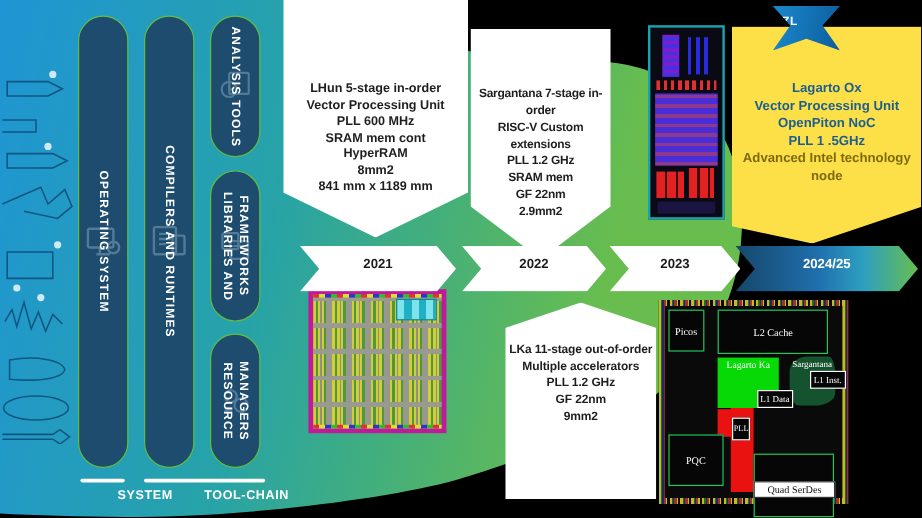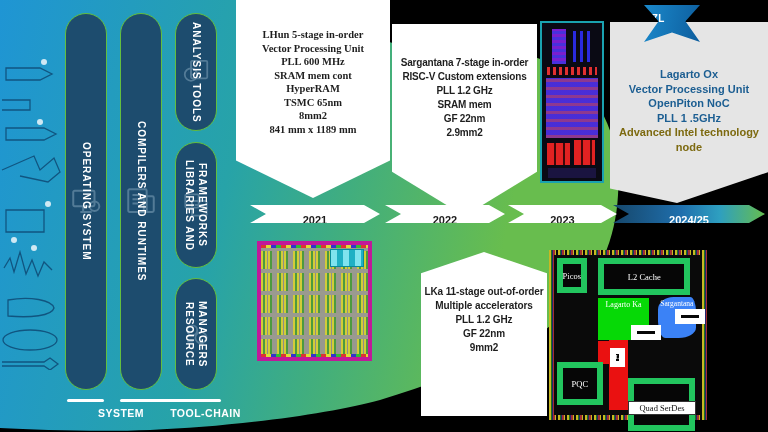--- a/index.html
+++ b/index.html
@@ -23,38 +23,38 @@
 
   .group-line{position:absolute;z-index:3;height:2.5px;background:#fff;border-radius:2px;top:399px;}
   .gl1{left:67px;width:37px;} .gl2{left:120px;width:101px;}
   .group-label{position:absolute;z-index:3;top:407px;color:#fff;font-weight:bold;font-size:10.5px;
         letter-spacing:.5px;text-align:center;margin-left:35px;}
   .gt1{left:58px;width:56px;} .gt2{left:118px;width:105px;}
 
   
   .mbox{position:absolute;background:#fff;color:#1e1e1e;font-weight:bold;text-align:center;z-index:5;}
   .mbox .ln{display:block;}
-  .box-lhun{left:236px;top:0;width:154px;height:198px;padding-top:28px;font-size:10.5px;line-height:13.5px;
-        clip-path:polygon(0 0,100% 0,100% 81%,50% 100%,0 81%);font-family:Liberation Serif, serif;}
-  .box-sarg{left:392px;top:24px;width:145px;height:192px;padding-top:32px;font-size:10px;line-height:14px;
+  .box-lhun{left:236px;top:0;width:154px;height:198px;padding-top:68px;font-size:10.5px;line-height:13.5px;
+        clip-path:polygon(0 0,100% 0,100% 81%,50% 100%,0 81%);}
+  .box-sarg{left:392px;top:24px;width:117px;height:192px;padding-top:48px;font-size:10px;line-height:14px;
         letter-spacing:-.2px;clip-path:polygon(0 0,100% 0,100% 77%,50% 100%,0 77%);}
   .box-lka{left:421px;top:252px;width:126px;height:164px;padding-top:33px;font-size:10px;line-height:14px;
         letter-spacing:-.1px;clip-path:polygon(0 13%,50% 0,100% 13%,100% 100%,0 100%);}
   .box-ox{left:610px;top:22px;width:158px;height:181px;padding-top:45px;font-size:11px;line-height:14.5px;
-        background:#e5e5e5;color:#1c5e92;z-index:6;
+        background:#fde047;color:#1c5e92;z-index:6;
         clip-path:polygon(0 0,100% 0,100% 83%,42.4% 100%,0 92%);}
   .box-ox .accent{color:#7d6a10;}
 
   .badge{position:absolute;left:644px;top:5px;width:56px;height:37px;z-index:7;
         background:linear-gradient(100deg,#1b89cb,#0d5d9d);color:#fff;font-weight:bold;font-size:10px;
         padding-top:8px;letter-spacing:.5px;
         clip-path:polygon(0 0,100% 0,74% 44%,100% 100%,50% 74%,0 100%,26% 44%);}
 
   
-  .arrow{position:absolute;top:205px;height:18px;z-index:4;background:#fff;color:#1b1b1b;
+  .arrow{position:absolute;top:205px;height:38px;z-index:4;background:#fff;color:#1b1b1b;
         font-weight:bold;font-size:11px;line-height:30px;text-align:center;
         clip-path:polygon(0 0,calc(100% - 16px) 0,100% 50%,calc(100% - 16px) 100%,0 100%,16px 50%);}
   .a1{left:250px;width:130px;} .a2{left:385px;width:120px;} .a3{left:508px;width:109px;}
   .a4{left:613px;width:152px;color:#fff;
       background:linear-gradient(90deg,#16476b,#1f6fad 45%,#2e9fc0 70%,#66bd4f 100%);}
 
   
   .die1{position:absolute;left:257px;top:241px;width:115px;height:120px;background:#c0199a;padding:4px;z-index:3;}
   .die1 .core{position:relative;width:100%;height:100%;background:
       repeating-linear-gradient(0deg,rgba(154,154,144,0) 0 18px,#9a9a90 18px 22px),
@@ -82,27 +82,27 @@
   .d2f{left:54%;top:74%;width:34%;height:16%;
        background:repeating-linear-gradient(90deg,#e22222 0 7px,#400808 7px 9px);}
   .d2g{left:10%;top:92%;width:80%;height:6%;background:#1a1440;}
 
   
   .floorplan{position:absolute;left:549px;top:250px;width:158px;height:170px;z-index:5;
       background:repeating-linear-gradient(90deg,#c8b822 0 2px,#1e6e1e 2px 3px,#23236e 3px 4px,
         #a03030 4px 6px,#c8b822 6px 7px,#0a0a0a 7px 9px);}
   .fp-inner{position:absolute;inset:5px;background:#0a0a0a;font-family:"Liberation Serif",serif;}
   .blk{position:absolute;display:flex;align-items:center;justify-content:center;color:#fff;
-       font-size:8.5px;background:#060606;border:6px solid #22c55e;text-align:center;}
+       font-size:8.5px;background:#060606;border:1px solid #22c55e;text-align:center;}
   .b-picos{left:2%;top:2%;width:20%;height:22%;}
   .b-l2{left:30%;top:2%;width:62%;height:23%;}
   .b-sauria{left:1%;top:27%;width:27%;height:35%;}
   .b-lagarto{left:30%;top:27%;width:34%;height:26%;background:#06d906;border:none;color:#fff;
        align-items:flex-start;padding-top:2px;font-size:8px;}
-  .b-sarg{left:70%;top:26%;width:26%;height:26%;background:#3b82f6;border:none;
+  .b-sarg{left:70%;top:26%;width:26%;height:26%;background:#14532d;border:none;
        border-radius:40% 15% 45% 20%/30% 35% 25% 40%;align-items:flex-start;padding-top:2px;font-size:7.5px;text-align:right;}
   .b-red1{left:37%;top:50%;width:13%;height:47%;background:#ea1111;border:none;}
   .b-red2{left:30%;top:54%;width:8%;height:14%;background:#ea1111;border:none;}
   .b-l1i{left:52%;top:34%;width:20%;height:9%;font-size:7.5px;border-color:#fff;margin-left:44px;}
   .b-l1d{left:52%;top:44%;width:20%;height:9%;font-size:7.5px;border-color:#fff;}
   .b-pll{left:38%;top:58%;width:10%;height:12%;font-size:7px;border-color:#fff;}
   .b-pqc{left:2%;top:67%;width:31%;height:27%;}
   .b-wfa{left:50%;top:57%;width:45%;height:33%;margin-top:32px;}
   .b-serdes{left:50%;top:91%;width:46%;height:9%;background:#fff;color:#111;border:1px solid #333;font-size:8.5px;}
 </style>
@@ -185,21 +185,20 @@
   <div class="group-line gl2"></div>
   <div class="group-label gt1">SYSTEM</div>
   <div class="group-label gt2">TOOL-CHAIN</div>
 
   <div class="mbox box-lhun">
     <span class="ln">LHun 5-stage in-order</span>
     <span class="ln">Vector Processing Unit</span>
     <span class="ln">PLL 600 MHz</span>
     <span class="ln">SRAM mem cont</span>
     <span class="ln">HyperRAM</span>
-    <span class="ln">TSMC 65nm</span>
     <span class="ln">8mm2</span>
     <span class="ln">841 mm x 1189 mm</span>
   </div>
   <div class="mbox box-sarg">
     <span class="ln">Sargantana 7-stage in-order</span>
     <span class="ln">RISC-V Custom extensions</span>
     <span class="ln">PLL 1.2 GHz</span>
     <span class="ln">SRAM mem</span>
     <span class="ln">GF 22nm</span>
     <span class="ln">2.9mm2</span>

